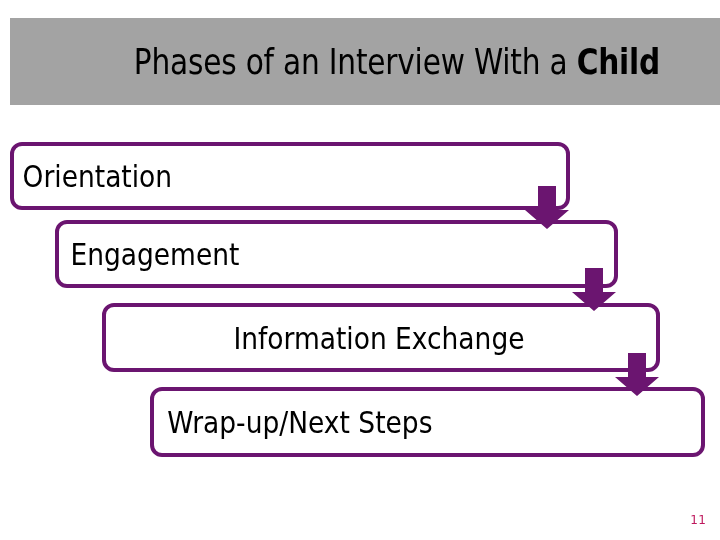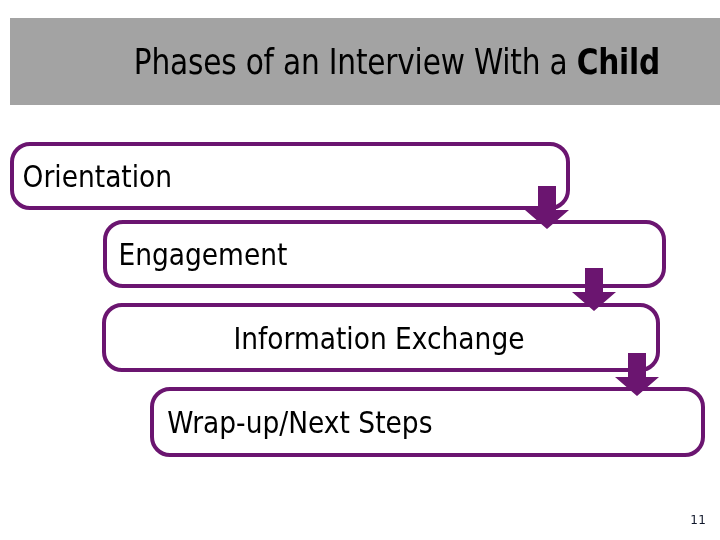--- a/index.html
+++ b/index.html
@@ -49,37 +49,37 @@
   #title-text .emph {
     font-weight: 700;
   }
 
   
   .flow-box {
     position: absolute;
     box-sizing: border-box;
     background: #ffffff;
     border: 4px solid #6b1570;
-    border-radius: 20px;
+    border-radius: 12px;
     display: flex;
     align-items: center;
   }
   .flow-box-label {
     color: #000000;
     font-size: 31px;
     font-family: "DejaVu Sans Condensed", "Liberation Sans Narrow", "DejaVu Sans", sans-serif;
     font-weight: 400;
     white-space: nowrap;
     padding-left: 9px;
     transform: scaleX(0.95);
     transform-origin: left center;
   }
 
   #box-1 { left: 10px;  top: 142px; width: 560px; height: 68px; }
-  #box-2 { left: 55px;  top: 220px; width: 563px; height: 68px; margin-left: 48px; }
+  #box-2 { left: 55px;  top: 220px; width: 563px; height: 68px; }
   #box-3 { left: 102px; top: 303px; width: 558px; height: 69px; justify-content: center; }
   #box-4 { left: 150px; top: 387px; width: 555px; height: 70px; text-align: right; }
 
   #box-2 .flow-box-label { padding-left: 12px; }
   #box-3 .flow-box-label { padding-left: 12px; }
   #box-4 .flow-box-label { padding-left: 14px; }
 
   
   .flow-arrow {
     position: absolute;
@@ -91,21 +91,21 @@
 
   #arrow-1 { left: 525px; top: 186px; }
   #arrow-2 { left: 572px; top: 268px; }
   #arrow-3 { left: 615px; top: 353px; }
 
   
   #page-number {
     position: absolute;
     right: 14px;
     top: 513px;
-    color: #0f172a;
+    color: #be185d;
     font-size: 12px;
     font-family: "DejaVu Sans", "Liberation Sans", sans-serif;
     letter-spacing: 0.2px;
   }
 </style>
 </head>
 <body>
 
 <div id="slide">
 

